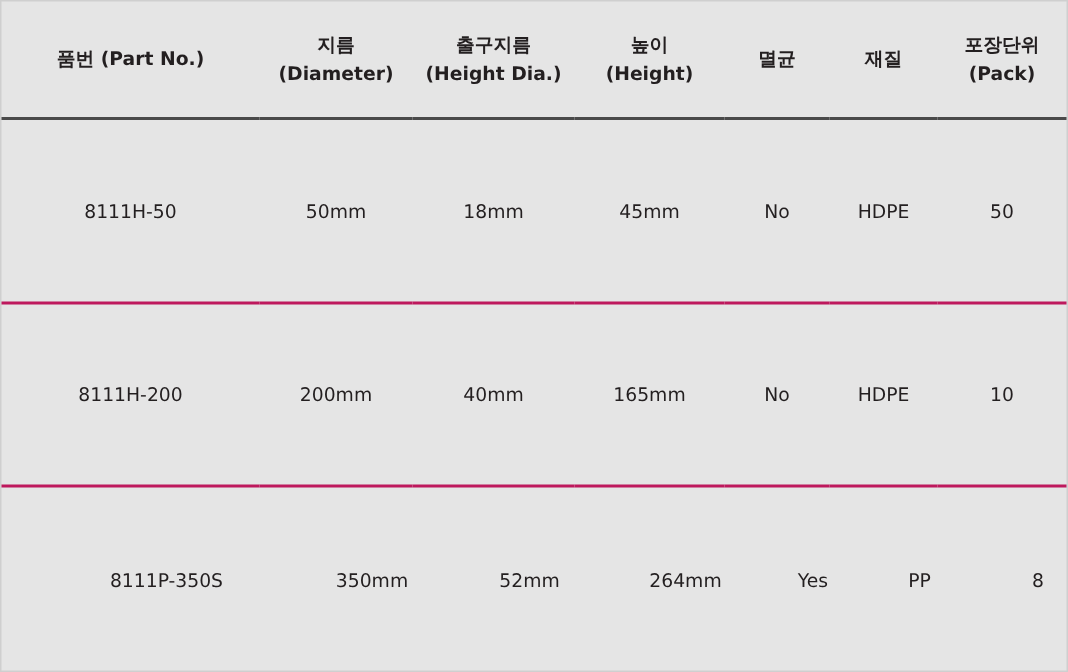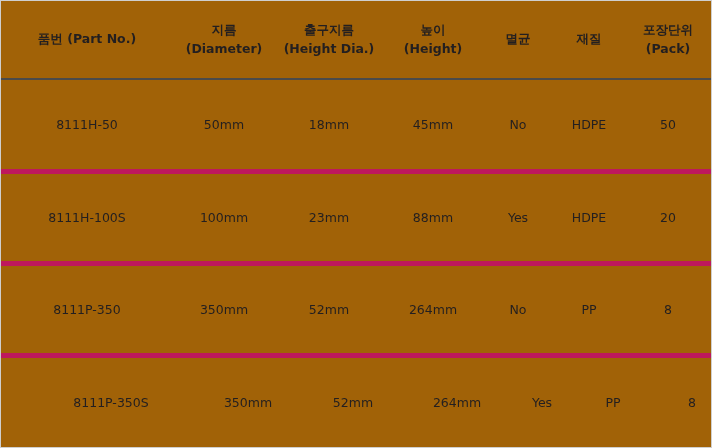--- a/index.html
+++ b/index.html
@@ -11,21 +11,21 @@
     height: 448px;
     background: #ffffff;
     font-family: "DejaVu Sans", "Liberation Sans", sans-serif;
     overflow: hidden;
   }
   .spec-table-wrap {
     width: 712px;
     height: 448px;
     box-sizing: border-box;
     border: 1px solid #cfcfcf;
-    background: #a16207;
+    background: #e5e5e5;
     position: relative;
   }
   table.spec-table {
     width: 100%;
     height: 100%;
     border-collapse: collapse;
     table-layout: fixed;
   }
   table.spec-table th,
   table.spec-table td {
@@ -45,21 +45,21 @@
     border-bottom: 2px solid #4a4a4a;
     color: #1a1a1a;
   }
   thead th .hdr-line {
     display: block;
   }
   tbody tr.data-row {
     height: 45.5px;
   }
   tbody tr.data-row td {
-    border-bottom: 5px solid #be185d;
+    border-bottom: 2px solid #be185d;
   }
   tbody tr.data-row:last-child td {
     border-bottom: none;
     padding-left: 48px;
   }
   td.part-col {
     color: #231f20;
   }
   td.pack-col {
     color: #8a6a2f;
@@ -120,36 +120,27 @@
       <tr class="data-row">
         <td class="part-col">8111H-50</td>
         <td>50mm</td>
         <td>18mm</td>
         <td>45mm</td>
         <td>No</td>
         <td>HDPE</td>
         <td class="pack-col">50</td>
       </tr>
       <tr class="data-row">
-        <td class="part-col">8111H-100S</td>
-        <td>100mm</td>
-        <td>23mm</td>
-        <td>88mm</td>
-        <td>Yes</td>
+        <td class="part-col">8111H-200</td>
+        <td>200mm</td>
+        <td>40mm</td>
+        <td>165mm</td>
+        <td>No</td>
         <td>HDPE</td>
-        <td class="pack-col">20</td>
-      </tr>
-      <tr class="data-row">
-        <td class="part-col">8111P-350</td>
-        <td>350mm</td>
-        <td>52mm</td>
-        <td>264mm</td>
-        <td>No</td>
-        <td>PP</td>
-        <td class="pack-col">8</td>
+        <td class="pack-col">10</td>
       </tr>
       <tr class="data-row">
         <td class="part-col">8111P-350S</td>
         <td>350mm</td>
         <td>52mm</td>
         <td>264mm</td>
         <td>Yes</td>
         <td>PP</td>
         <td class="pack-col">8</td>
       </tr>

